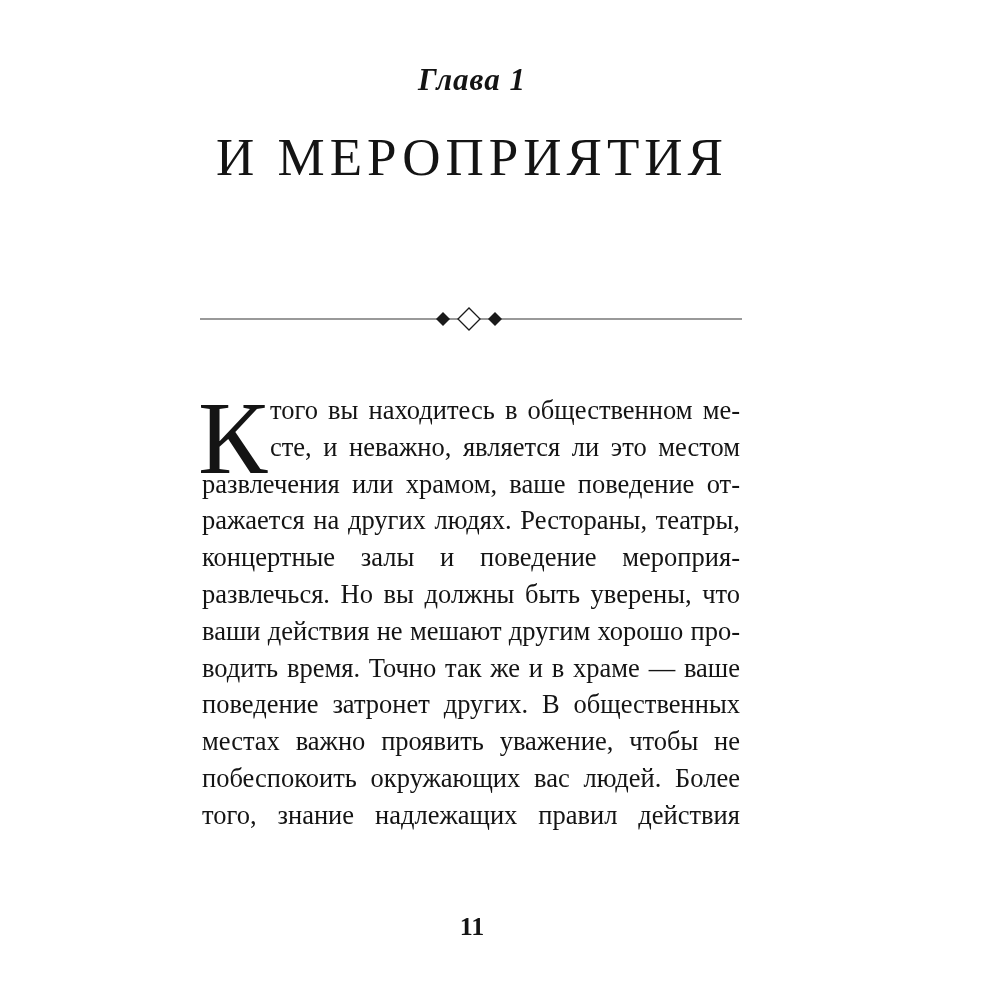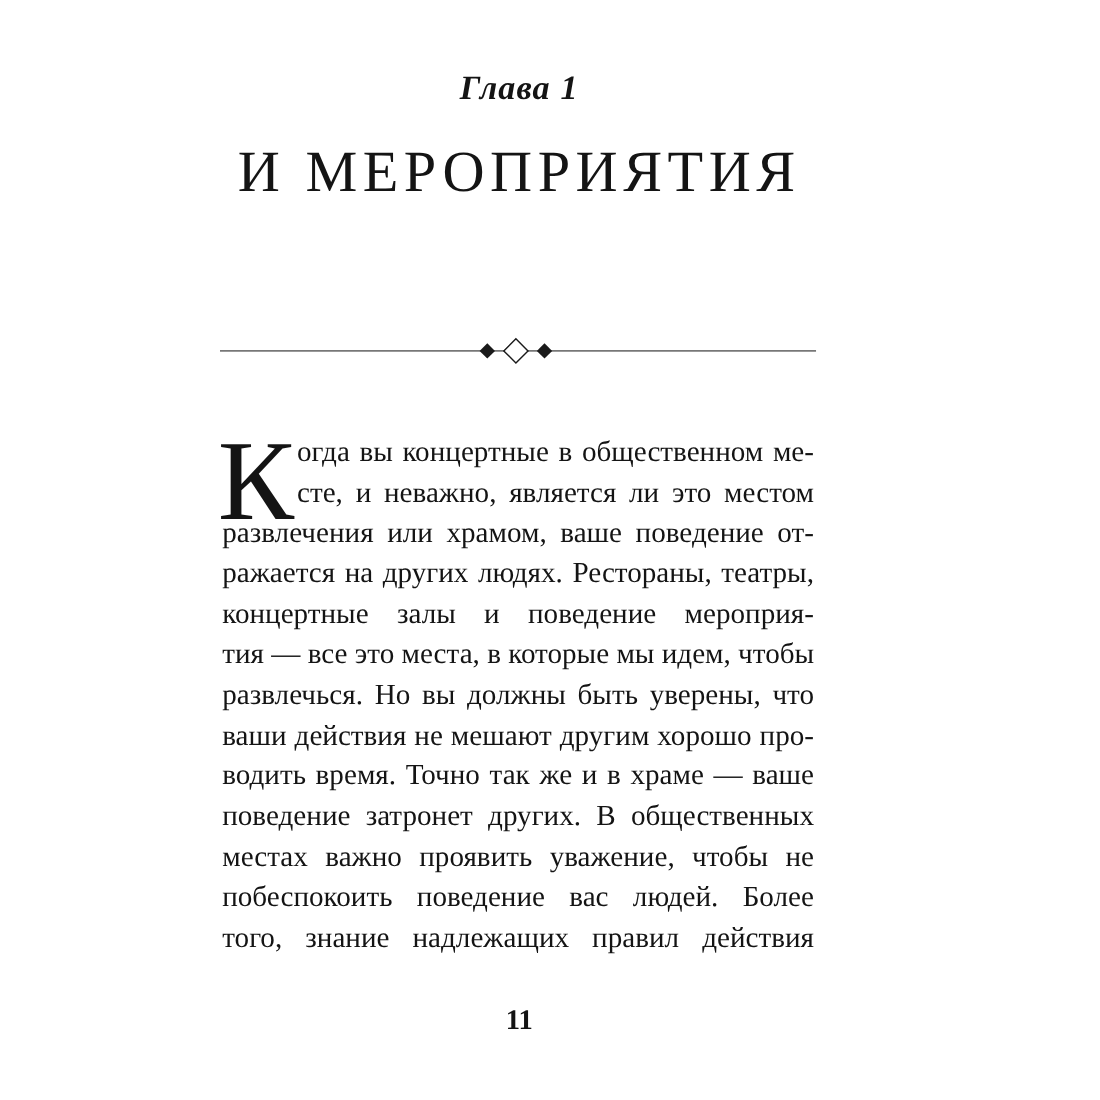--- a/index.html
+++ b/index.html
@@ -104,30 +104,29 @@
     <svg width="542" height="30" viewBox="0 0 542 30" xmlns="http://www.w3.org/2000/svg">
       <line x1="0" y1="14" x2="542" y2="14" stroke="#777777" stroke-width="1.6"></line>
       <polygon points="236,14 243,7 250,14 243,21" fill="#1a1a1a"></polygon>
       <polygon points="258,14 269,3 280,14 269,25" fill="#ffffff" stroke="#1a1a1a" stroke-width="1.3"></polygon>
       <polygon points="288,14 295,7 302,14 295,21" fill="#1a1a1a"></polygon>
     </svg>
   </div>
 
   <div class="body-text">
     <span class="dropcap">К</span>
-    <span class="line indent">огда вы концертные в общественном ме-</span>
+    <span class="line indent">того вы находитесь в общественном ме-</span>
     <span class="line indent">сте, и неважно, является ли это местом</span>
     <span class="line">развлечения или храмом, ваше поведение от-</span>
     <span class="line">ражается на других людях. Рестораны, театры,</span>
     <span class="line">концертные залы и поведение мероприя-</span>
-    <span class="line">тия — все это места, в которые мы идем, чтобы</span>
     <span class="line">развлечься. Но вы должны быть уверены, что</span>
     <span class="line">ваши действия не мешают другим хорошо про-</span>
     <span class="line">водить время. Точно так же и в храме — ваше</span>
     <span class="line">поведение затронет других. В общественных</span>
     <span class="line">местах важно проявить уважение, чтобы не</span>
-    <span class="line">побеспокоить поведение вас людей. Более</span>
+    <span class="line">побеспокоить окружающих вас людей. Более</span>
     <span class="line">того, знание надлежащих правил действия</span>
   </div>
 
   <div class="page-number">11</div>
 
 </div>
 
 </body></html>

